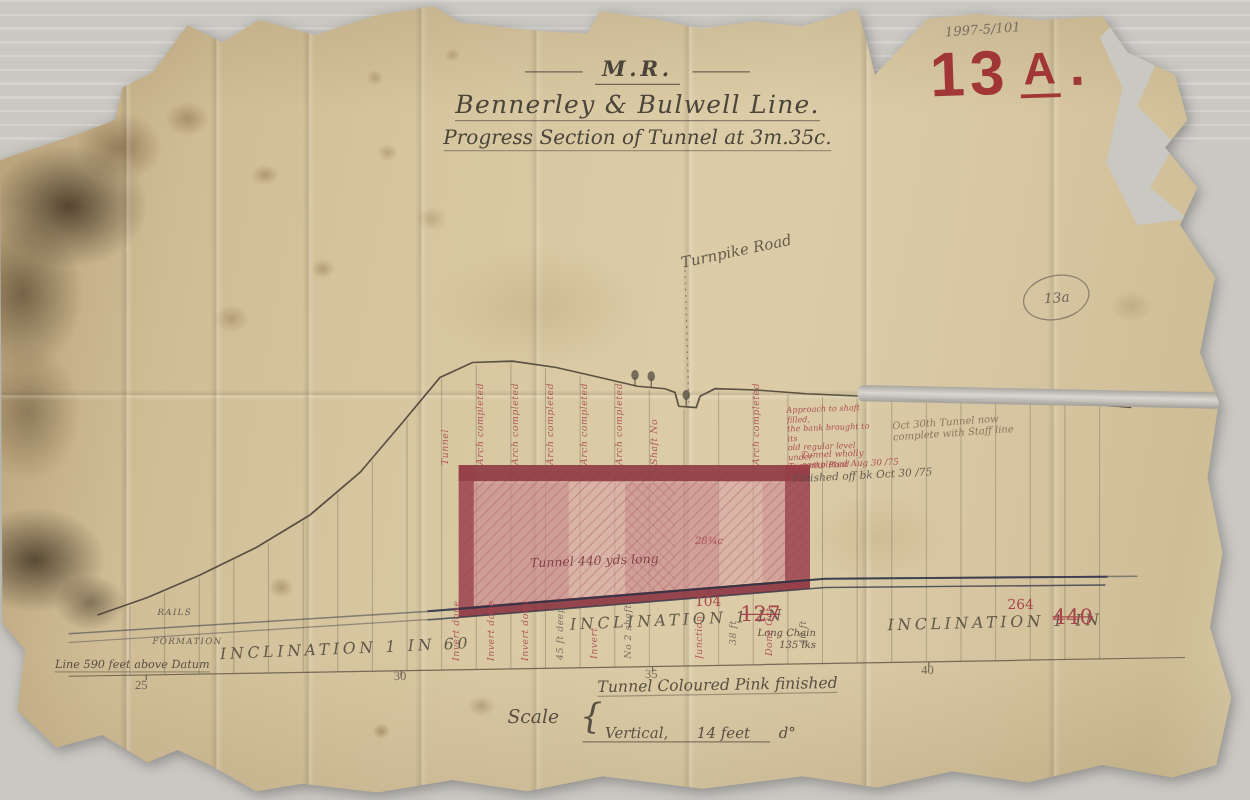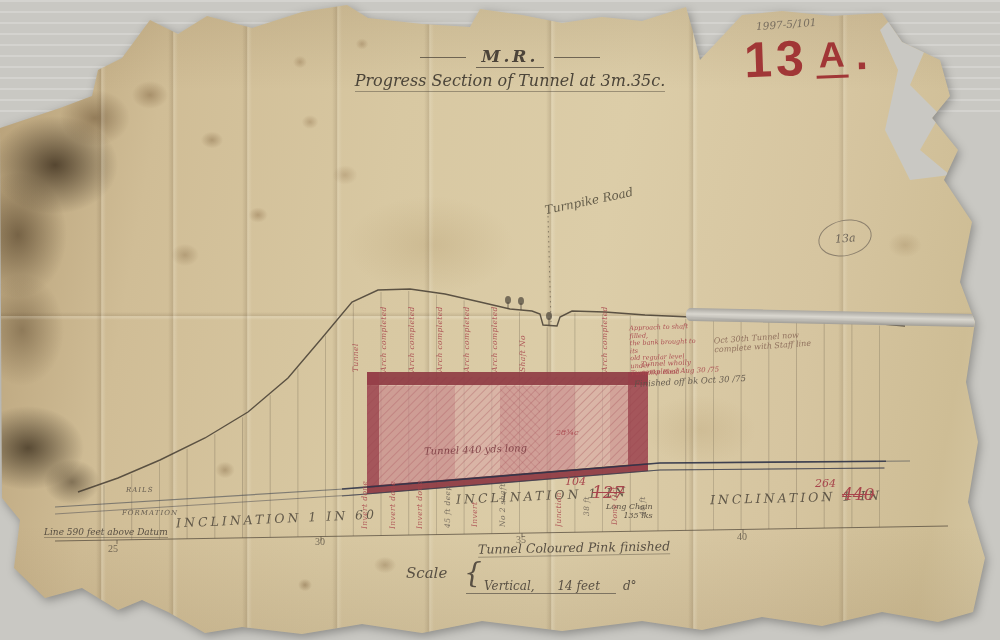--- a/index.html
+++ b/index.html
@@ -60,21 +60,21 @@
   .pre{white-space:pre-line;}
   .caps{letter-spacing:3px;font-size:12.5px;color:#554d40;}
   .tick{font-size:10px;font-style:normal;font-family:"Liberation Serif",serif;color:#5a5144;opacity:.8;}
   .pencil{color:#6f665a;}
   .redtxt{color:#a8454c;}
   .vnote{position:absolute;writing-mode:vertical-rl;transform:rotate(180deg);
     font:italic 7.5px "DejaVu Serif",serif;letter-spacing:.4px;opacity:.85;
     width:11px;line-height:11px;overflow:hidden;}
   .vnote.red{color:#a8454c;}
   .vnote.pencil{color:#6b6257;}
-  .grad-num{position:absolute;width:30px;text-align:right;font-style:italic;color:#a8454c;}
+  .grad-num{position:absolute;width:30px;text-align:left;color:#a8454c;}
   .grad-num .rev{display:block;font-size:11px;line-height:10px;}
   .grad-num .orig{display:block;font-size:17px;line-height:11px;text-decoration:line-through;margin-left:36px;}
   #title-block{position:absolute;left:350px;top:46px;width:320px;text-align:center;}
   .mr-row{display:flex;align-items:center;justify-content:center;}
   .dash{width:46px;height:0;border-top:1.2px solid rgba(76,68,58,.75);margin:0 10px;}
   .mr{font-size:17px;font-weight:bold;font-style:italic;letter-spacing:3px;color:#4c443a;
       border-bottom:1.5px solid rgba(76,68,58,.75);padding:0 6px 1px;}
   .line-name{display:inline-block;font-size:20px;font-style:italic;letter-spacing:1px;color:#4c4539;
       border-bottom:1px solid rgba(76,68,58,.55);padding-bottom:1px;margin-top:3px;}
   .sub-title{display:inline-block;font-size:16px;font-style:italic;color:#4c4539;
@@ -186,20 +186,21 @@
     <div id="circle-ref">
       <span>13a</span>
     </div>
 
     <div id="title-block">
       <div class="mr-row">
         <div class="dash"></div>
         <span class="mr">M.R.</span>
         <div class="dash"></div>
       </div>
+      <div><span class="line-name">Bennerley &amp; Bulwell Line.</span></div>
       <div><span class="sub-title">Progress Section of Tunnel at 3m.35c.</span></div>
     </div>
 
     <div class="t" style="left:544px;top:194px;font-size:12px;transform:rotate(-12deg);color:#57503f">Turnpike Road</div>
 
     <div class="t redtxt pre" style="left:630px;top:324px;width:70px;font-size:6.5px;line-height:7.5px;transform:rotate(-2deg)">Approach to shaft filled,
 the bank brought to its
 old regular level under
 Turnpike Road</div>
     <div class="t redtxt pre" style="left:641px;top:359px;width:80px;font-size:7px;line-height:8px;transform:rotate(-2deg)">Tunnel wholly

